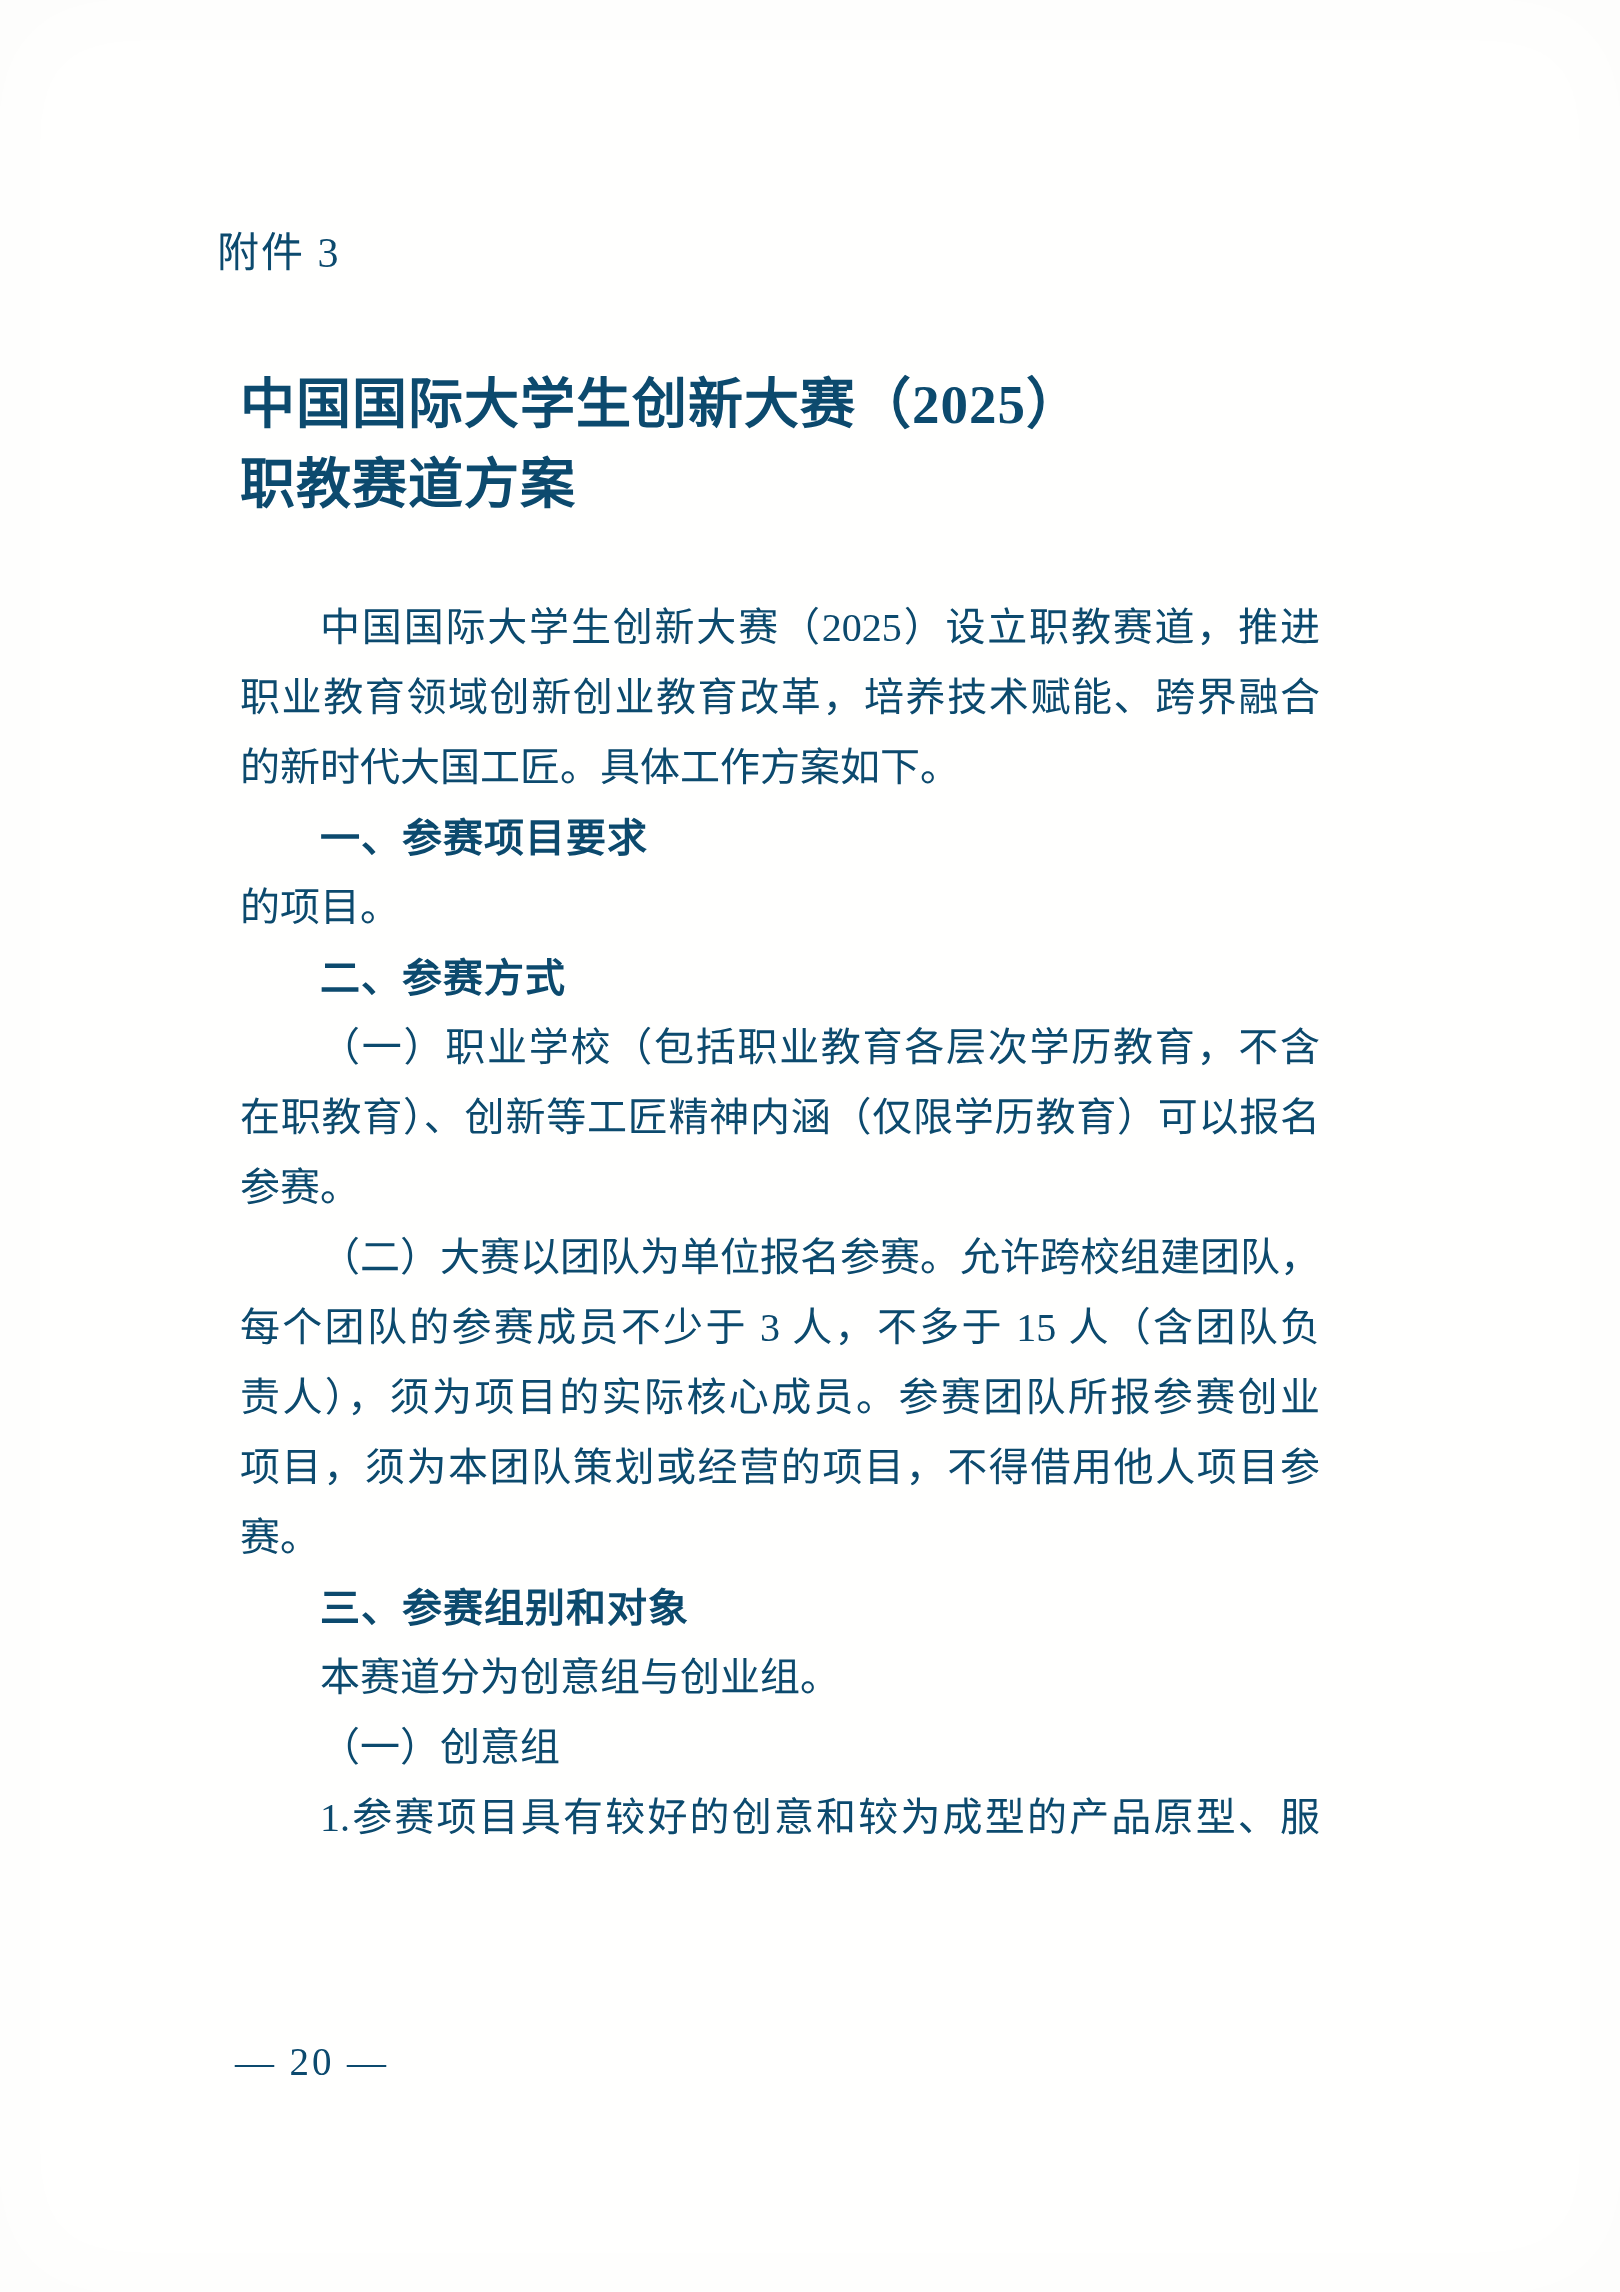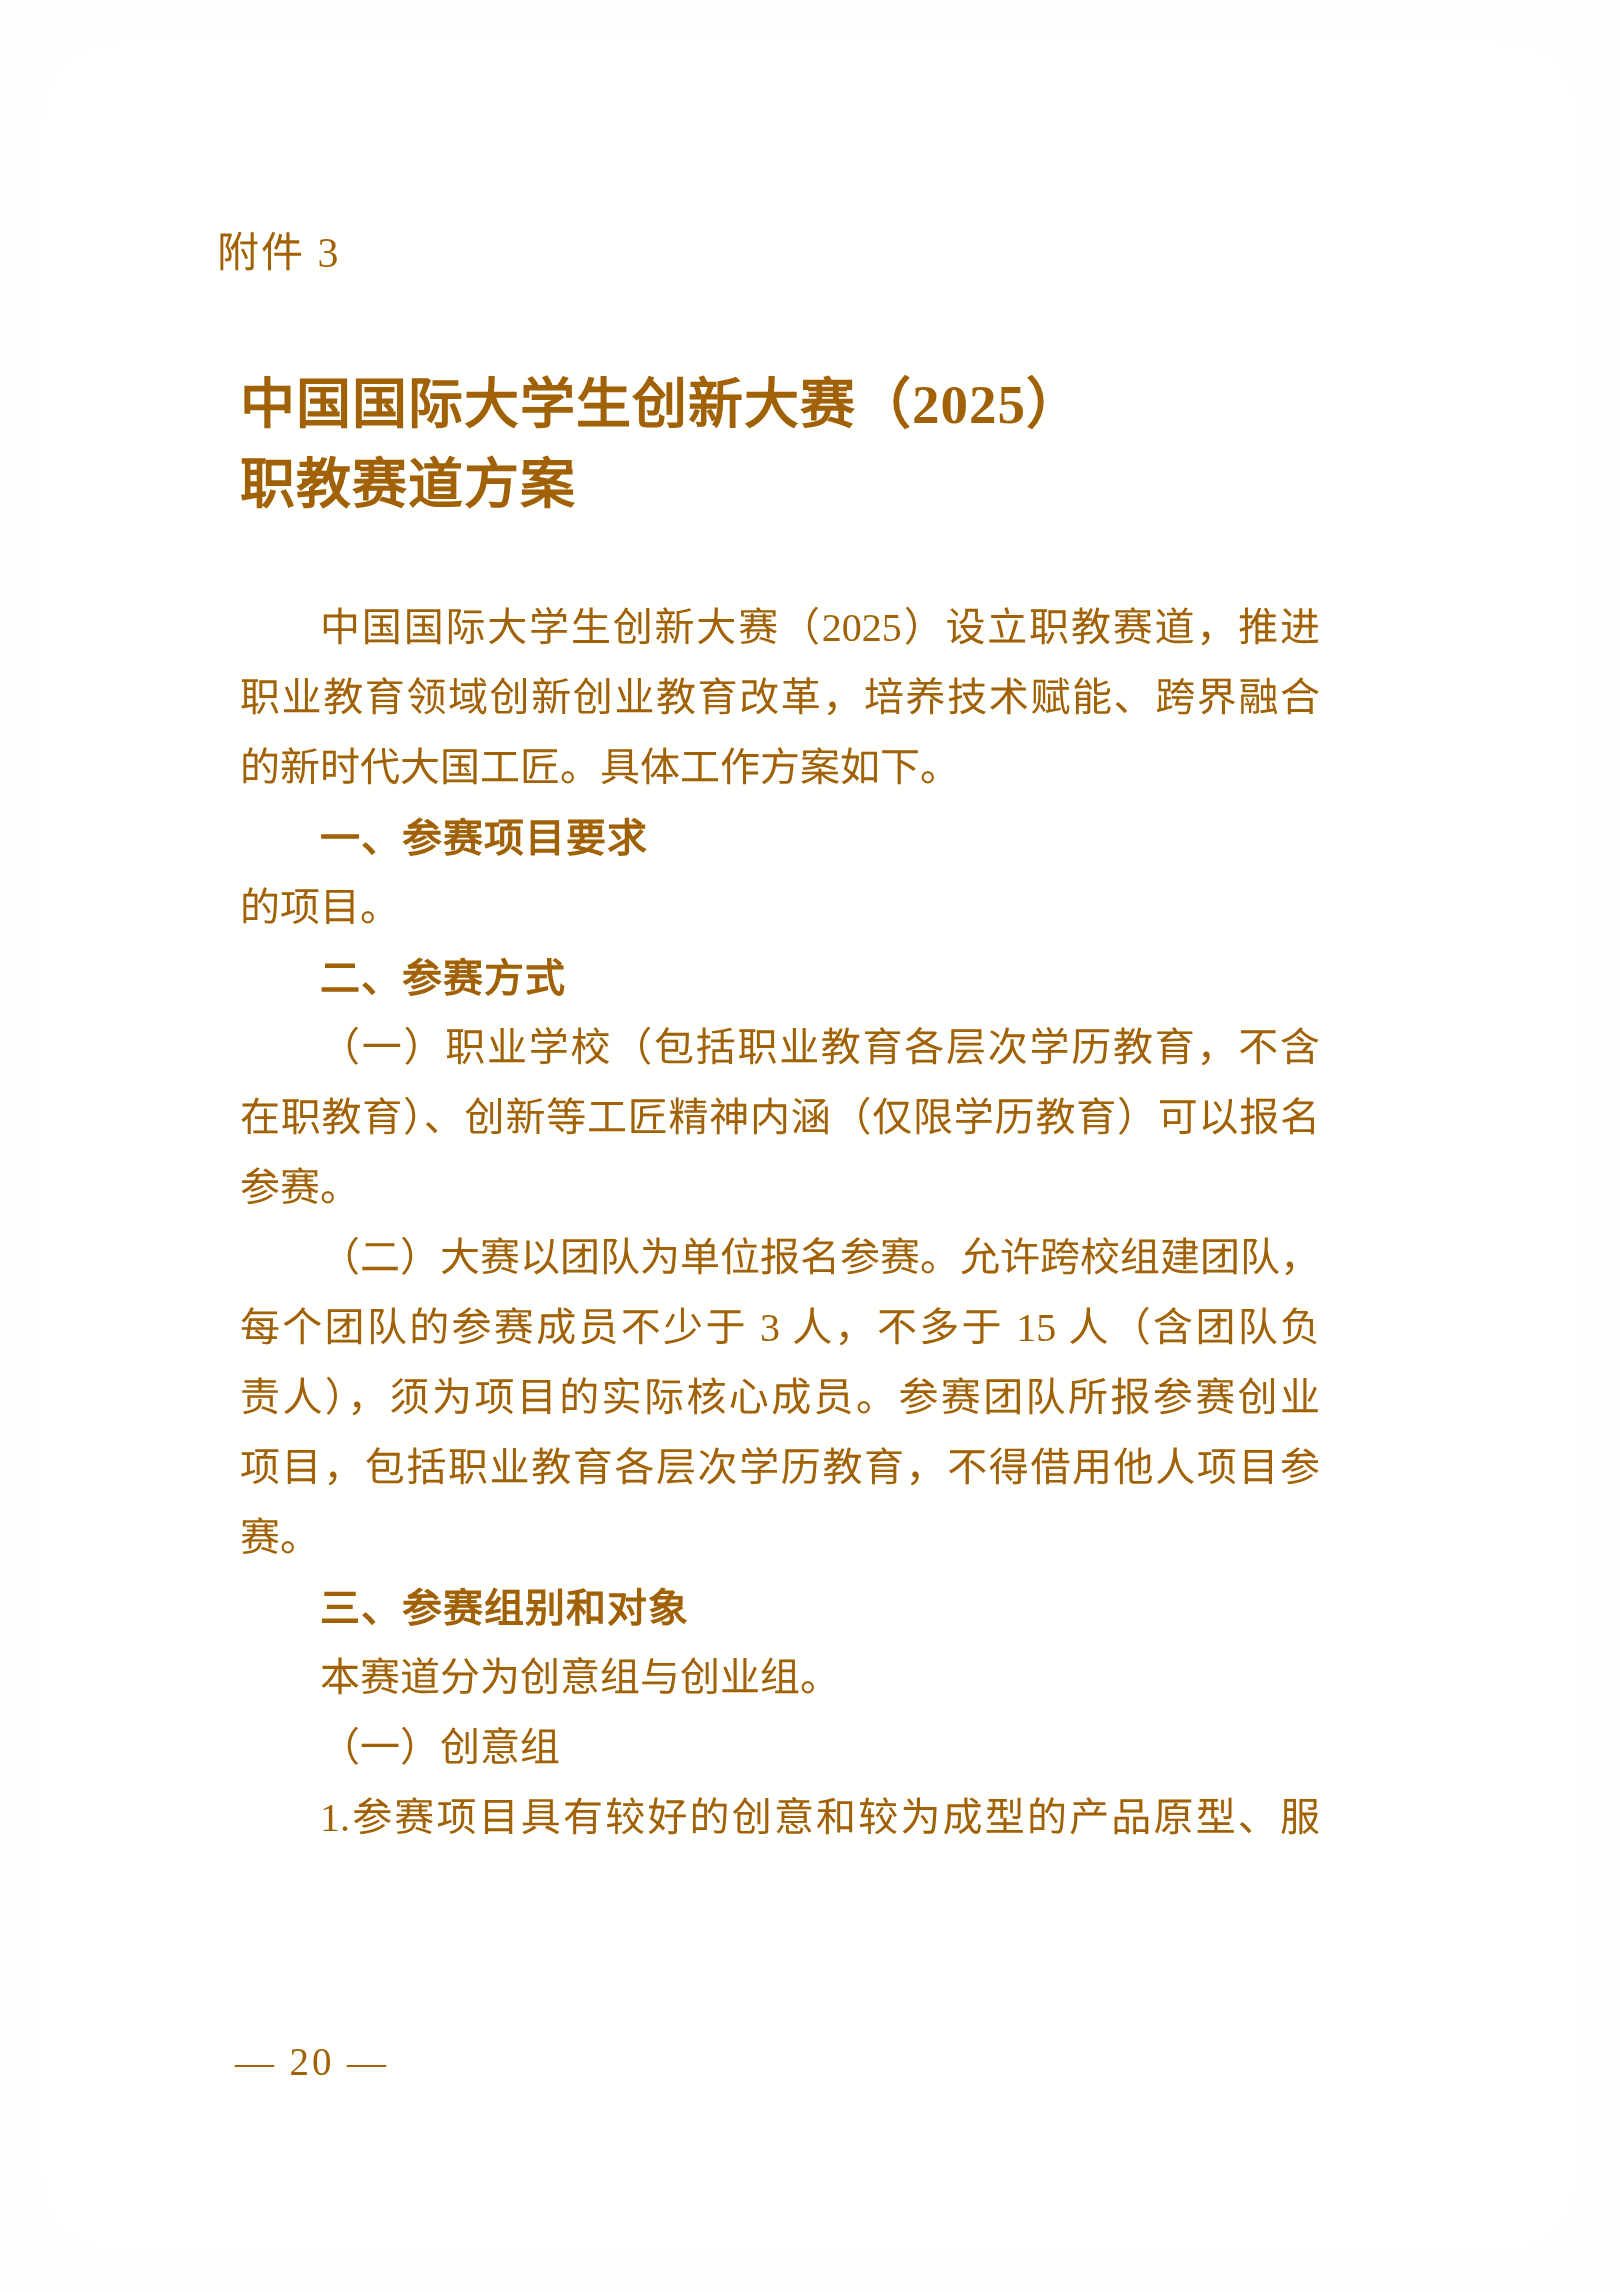--- a/index.html
+++ b/index.html
@@ -5,21 +5,21 @@
   html, body {
     margin: 0;
     padding: 0;
     background: #ffffff;
   }
   .page {
     position: relative;
     width: 1620px;
     height: 2293px;
     background: #fffffe;
-    color: #a16207;
+    color: #0c4a6e;
     font-family: "Liberation Serif", serif;
     overflow: hidden;
     box-shadow: inset 0 0 118px rgba(0,0,0,0.015);
   }
   .attachment {
     position: absolute;
     left: 217px;
     top: 226px;
     font-size: 42px;
     line-height: 55px;
@@ -104,21 +104,21 @@
       </div>
       <div class="block">
         <div class="line first">（一）职业学校（包括职业教育各层次学历教育，不含</div>
         <div class="line">在职教育）、创新等工匠精神内涵（仅限学历教育）可以报名</div>
         <div class="line last">参赛。</div>
       </div>
       <div class="block">
         <div class="line first">（二）大赛以团队为单位报名参赛。允许跨校组建团队，</div>
         <div class="line">每个团队的参赛成员不少于 3 人，不多于 15 人（含团队负</div>
         <div class="line">责人），须为项目的实际核心成员。参赛团队所报参赛创业</div>
-        <div class="line">项目，包括职业教育各层次学历教育，不得借用他人项目参</div>
+        <div class="line">项目，须为本团队策划或经营的项目，不得借用他人项目参</div>
         <div class="line last">赛。</div>
       </div>
       <div class="block">
         <div class="line first last heading">三、参赛组别和对象</div>
       </div>
       <div class="block">
         <div class="line first last">本赛道分为创意组与创业组。</div>
       </div>
       <div class="block">
         <div class="line first last">（一）创意组</div>

